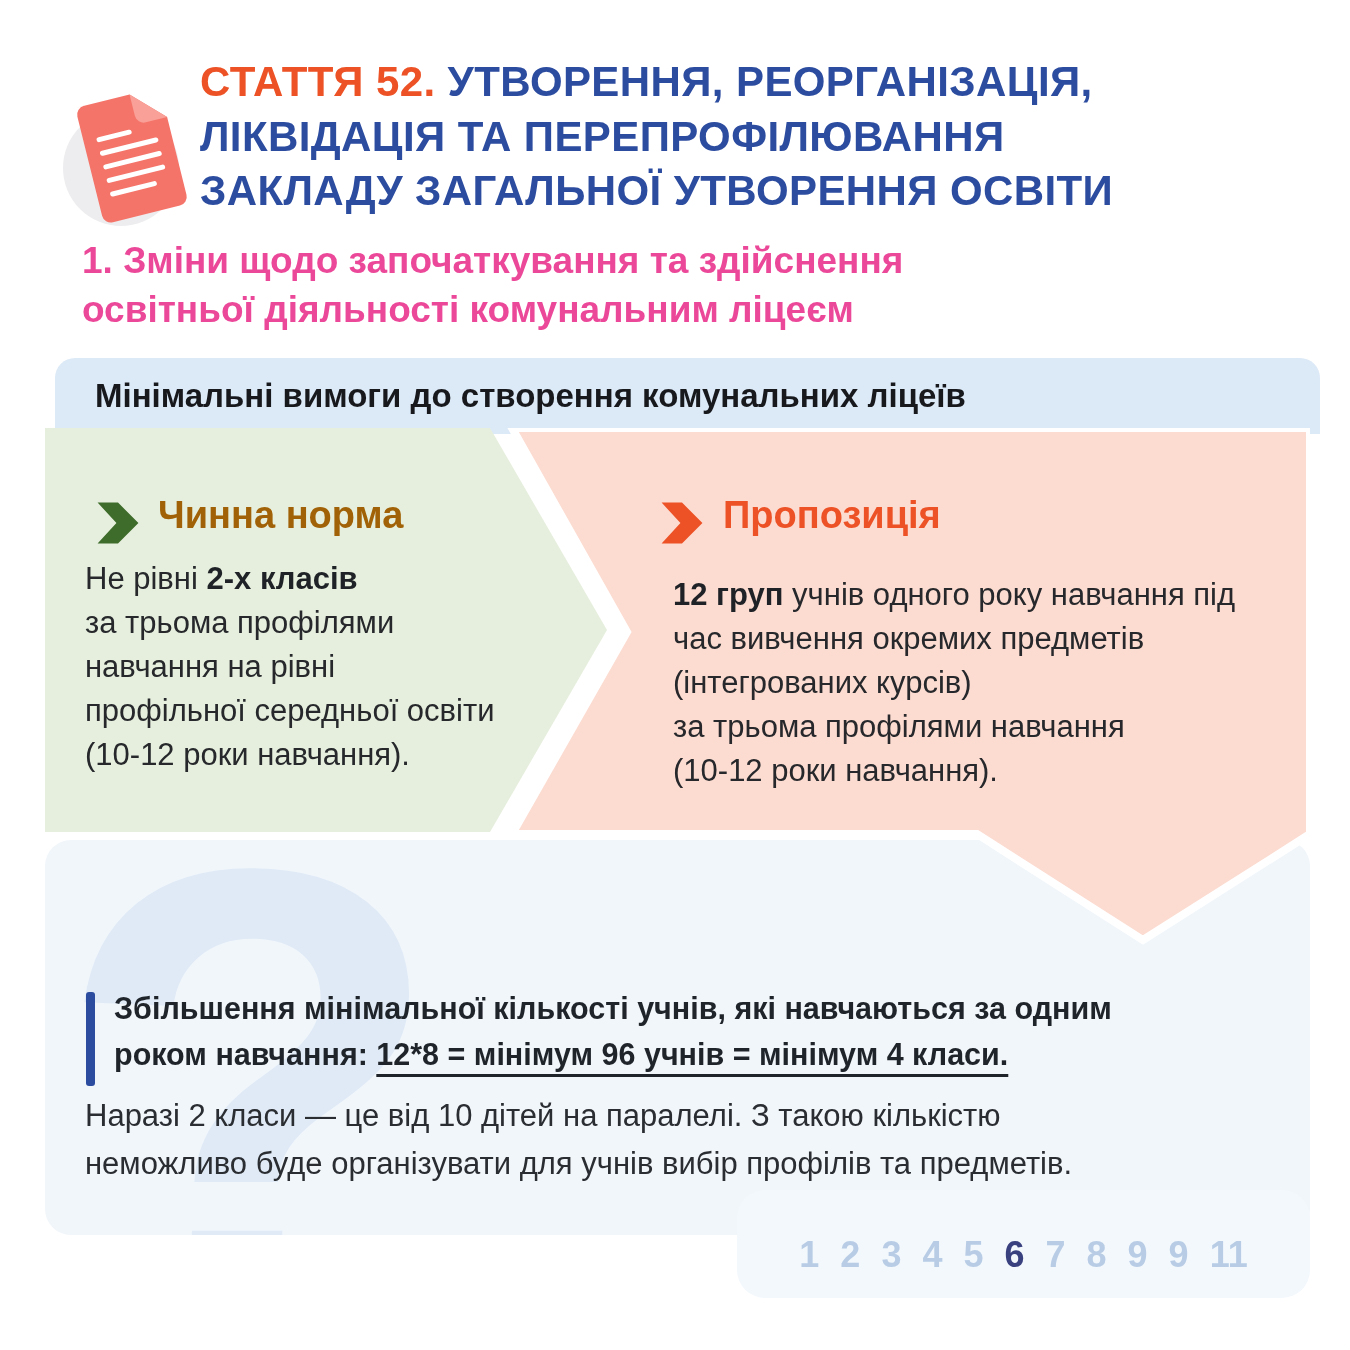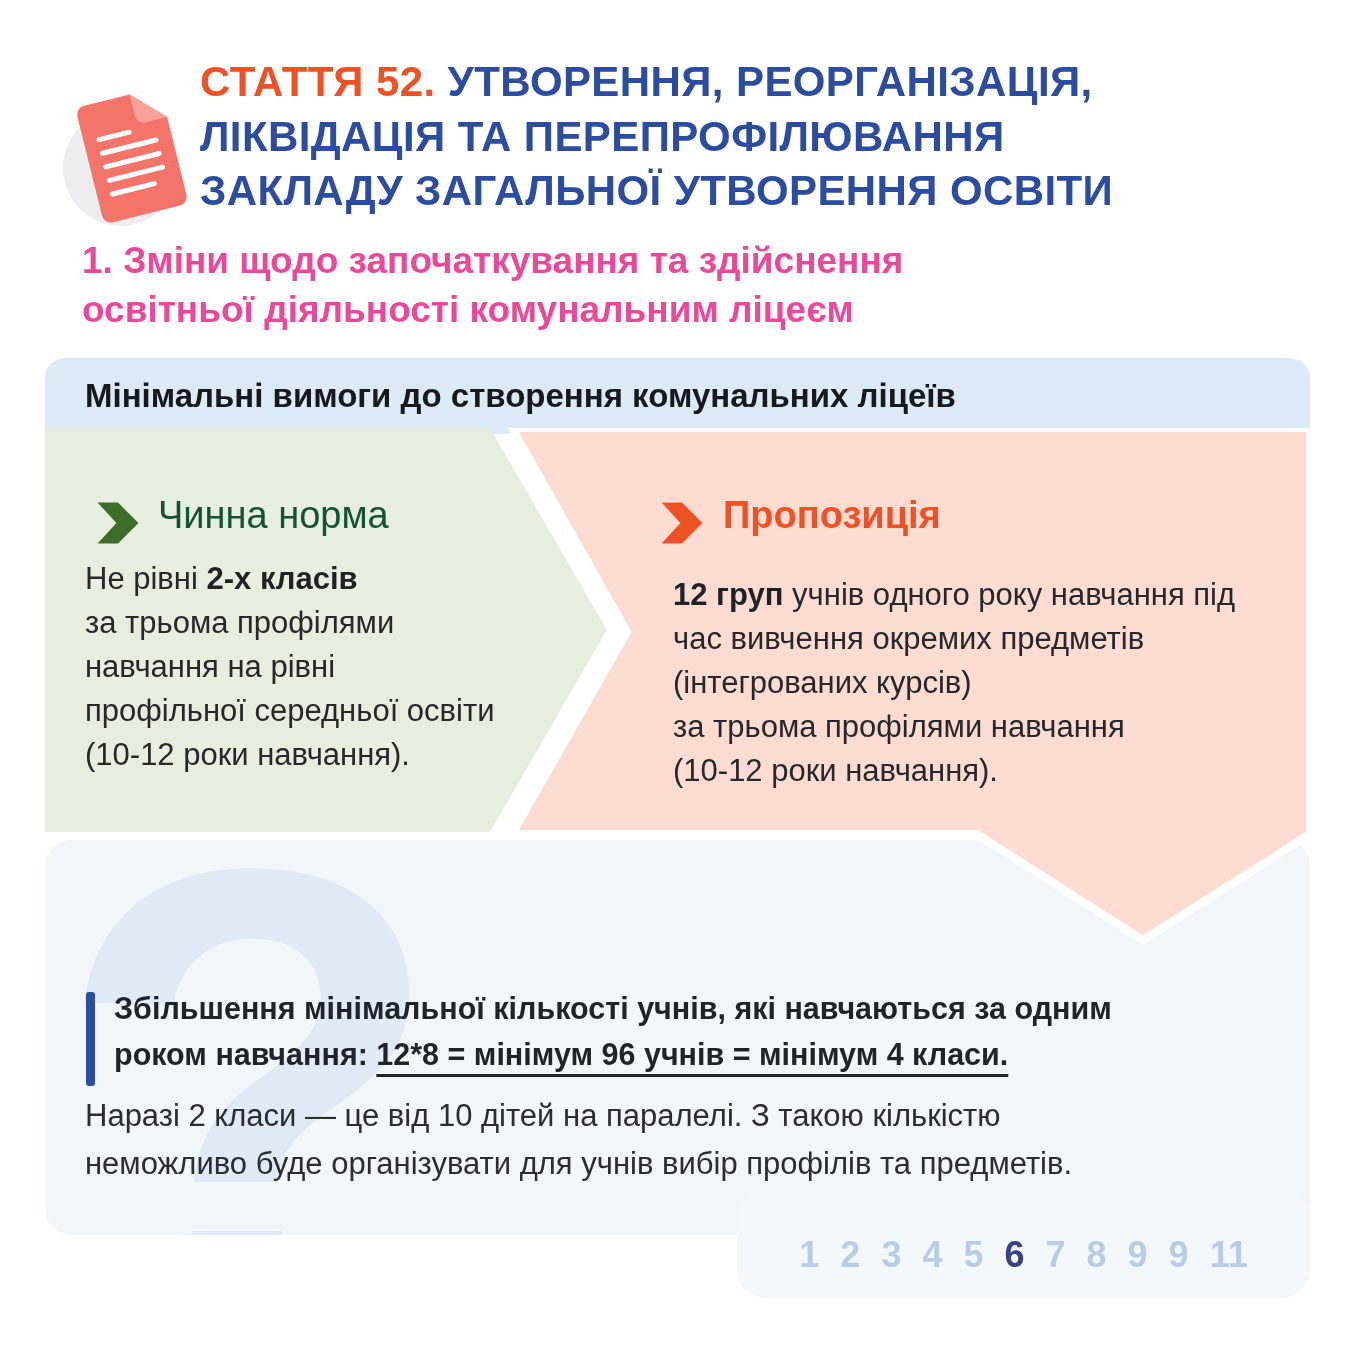--- a/index.html
+++ b/index.html
@@ -20,32 +20,32 @@
   }
   .title .hl { color:#ec5226; }
   .subtitle {
     left:82px; top:236px; width:1150px; margin:0;
     font-size:37px; font-weight:800; line-height:1.33;
     color:#ec4899; white-space:pre;
   }
 
   
   .req-bar {
-    left:45px; top:358px; width:1265px; height:76px;
+    left:55px; top:358px; width:1265px; height:76px;
     background:#dce9f7; border-radius:20px 20px 0 0;
     display:flex; align-items:center;
   }
   .req-bar span { margin-left:40px; font-size:33px; font-weight:800; color:#17191d; }
 
   
   .band-svg { left:45px; top:428px; width:1265px; height:525px; pointer-events:none; }
   .chev { width:44px; height:44px; display:block; }
   .norm-chev { left:96px; top:501px; }
   .prop-chev { left:660px; top:501px; }
-  .norm-label { left:158px; top:494px; margin:0; font-size:38px; font-weight:400; color:#14532d; }
+  .norm-label { left:158px; top:494px; margin:0; font-size:38px; font-weight:700; color:#a16207; }
   .prop-label { left:723px; top:494px; margin:0; font-size:38px; font-weight:800; color:#ed5226; }
   .norm-text {
     left:85px; top:557px; margin:0;
     font-size:31px; line-height:1.42; white-space:pre; color:#26282b;
   }
   .prop-text {
     left:657px; top:557px; margin:16px;
     font-size:31px; line-height:1.42; white-space:pre; color:#26282b;
   }
   .norm-text b, .prop-text b { font-weight:700; color:#1f2226; }

